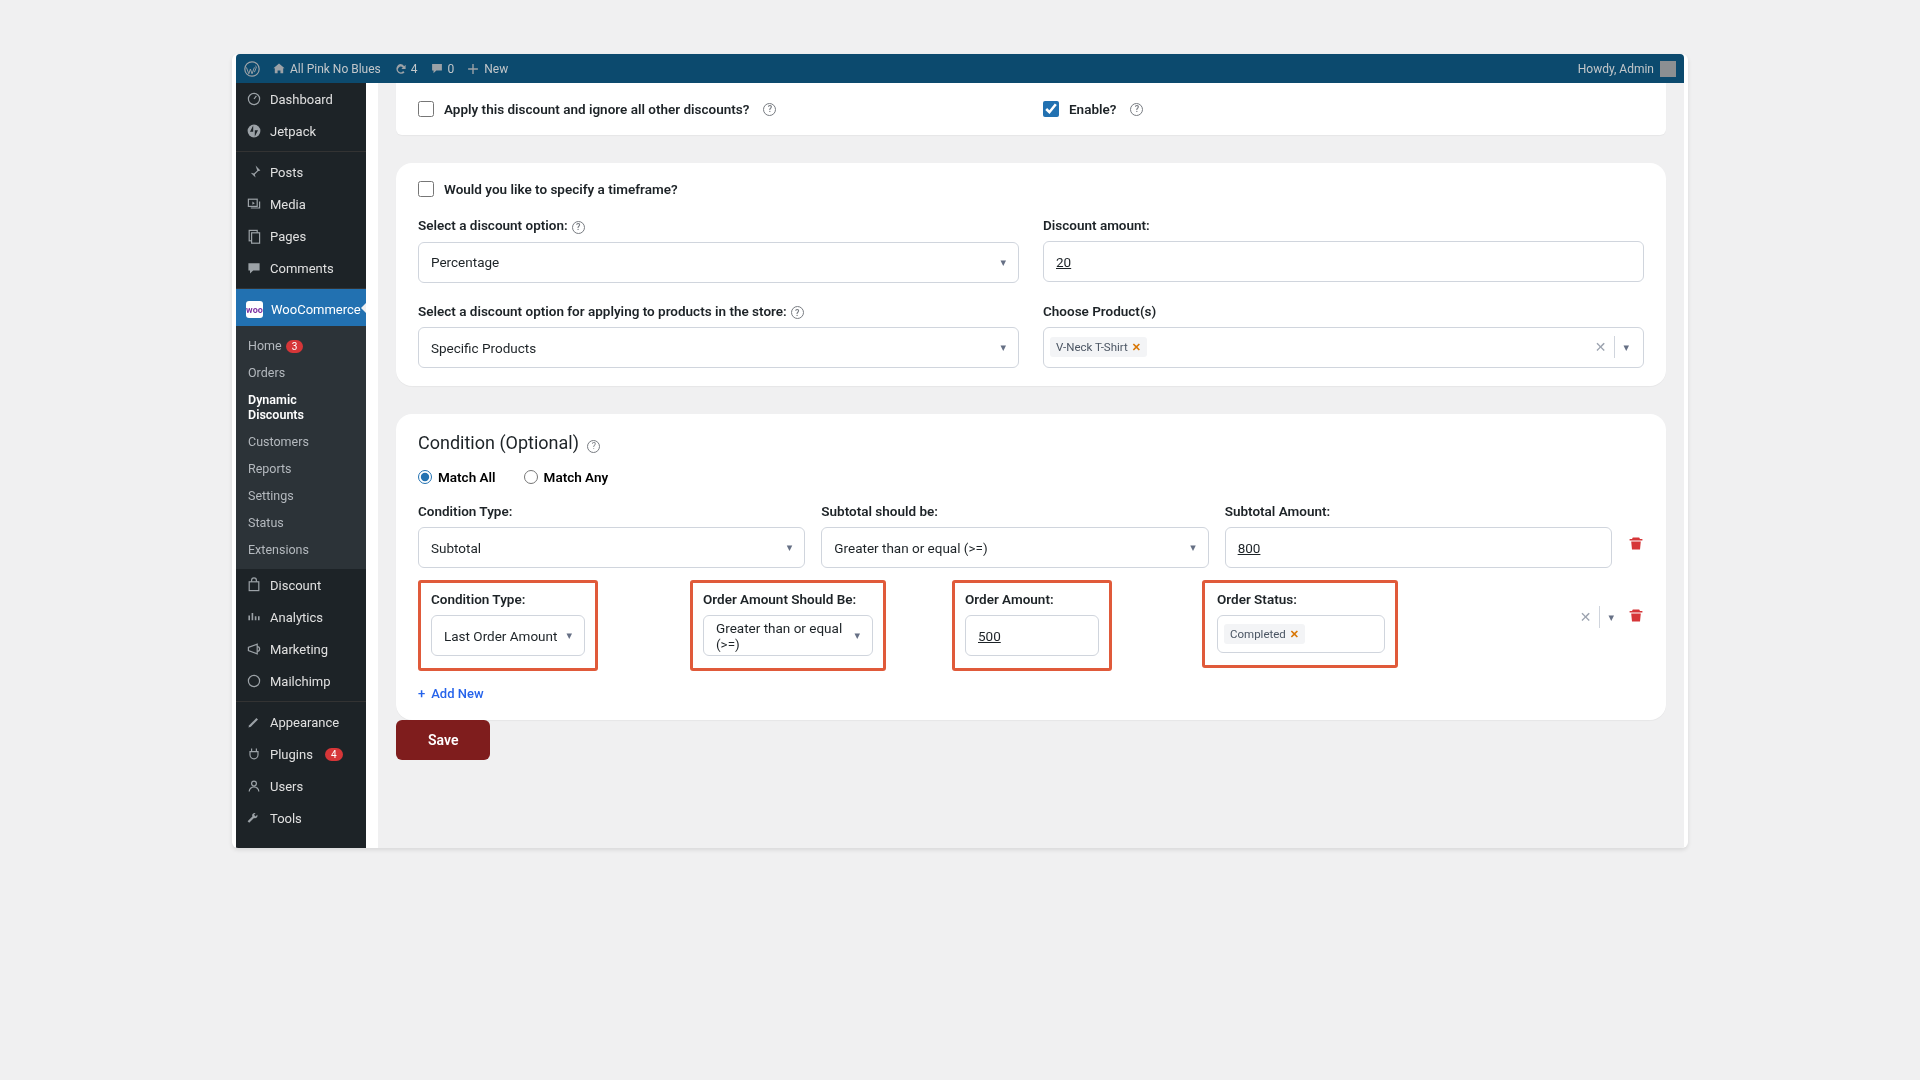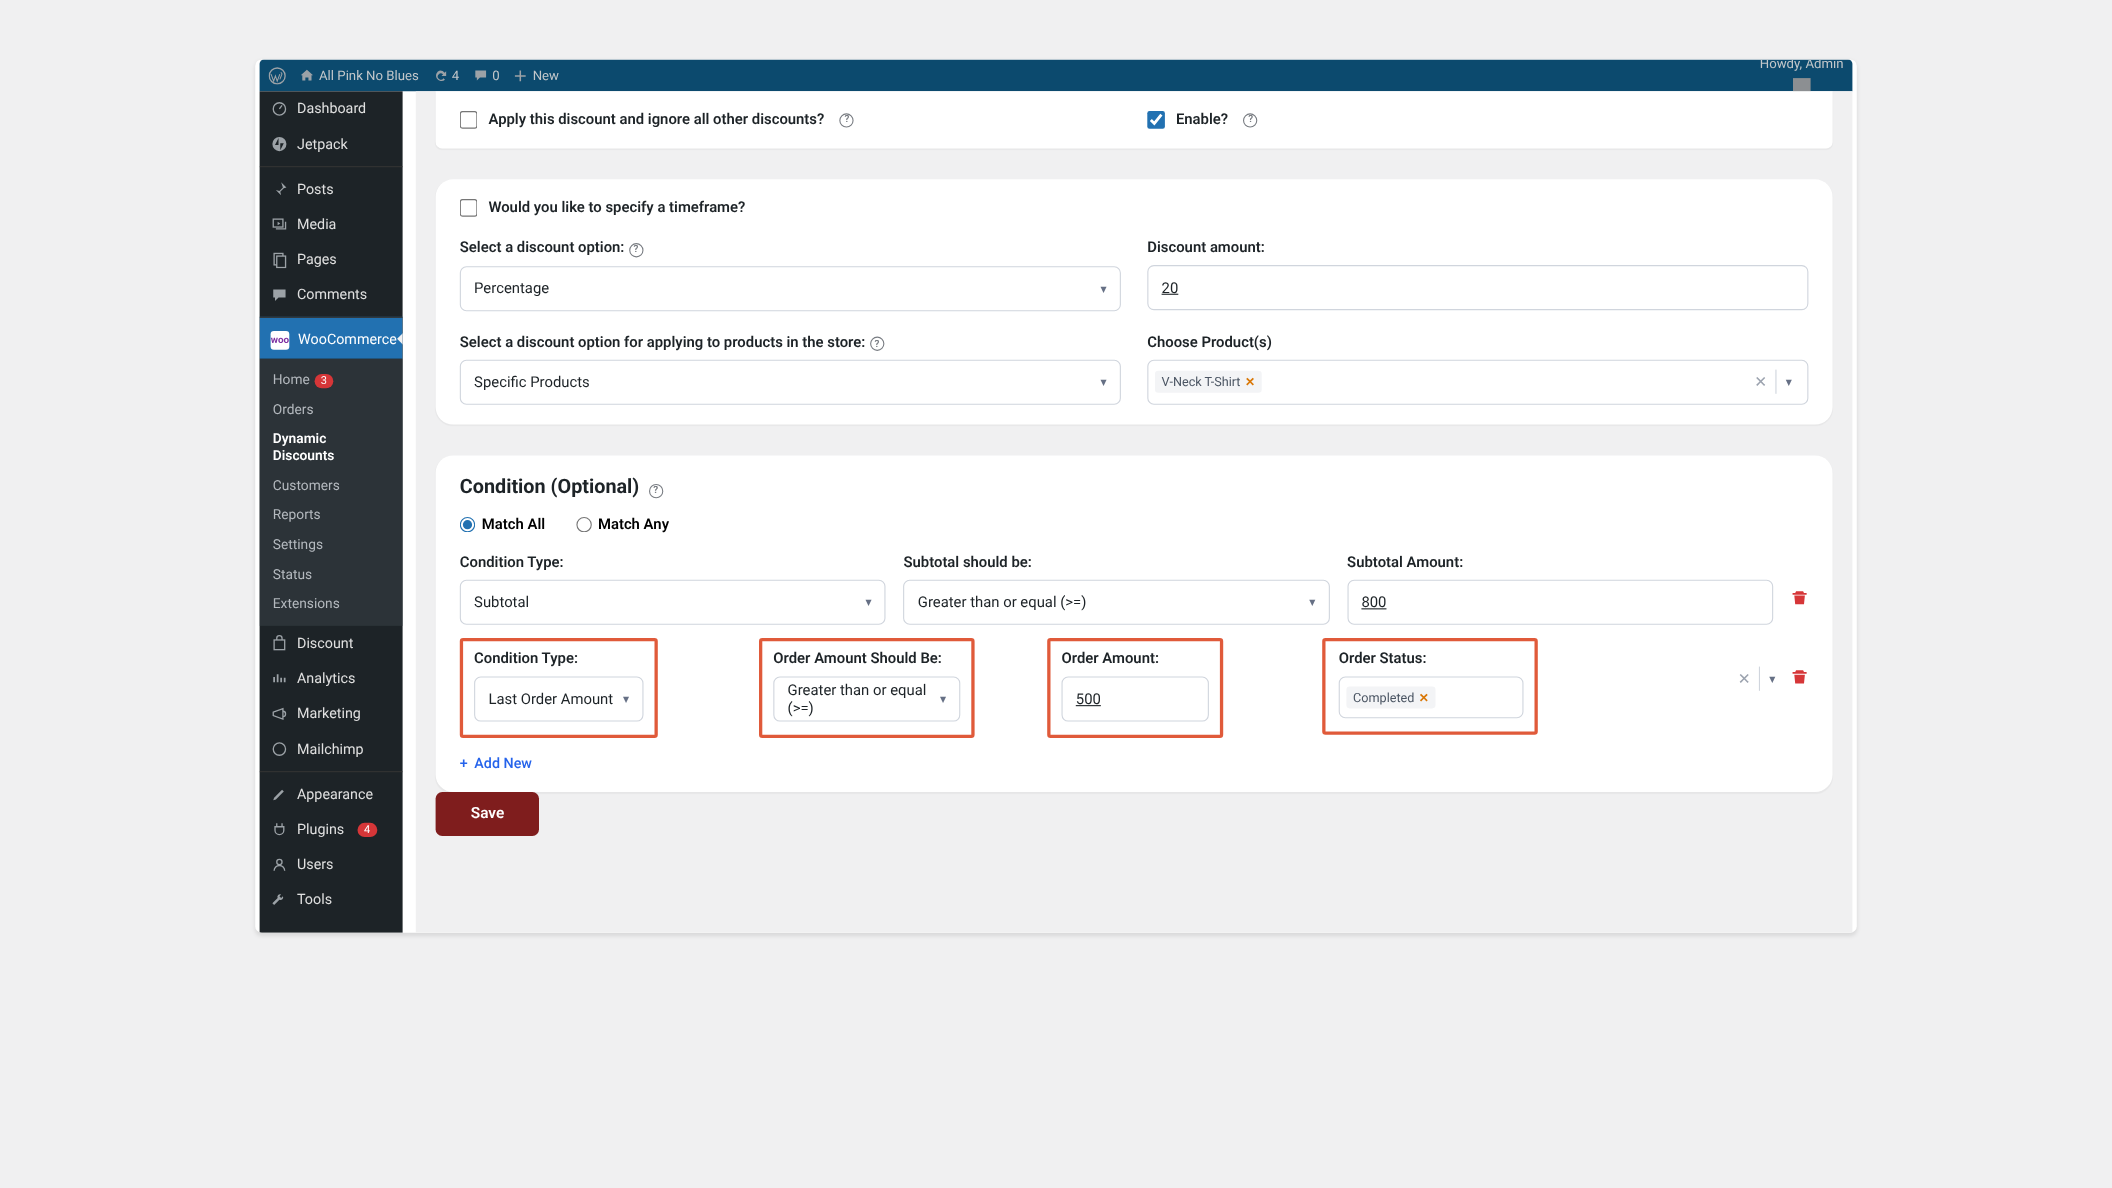--- a/index.html
+++ b/index.html
@@ -2,21 +2,21 @@
 <html><head>
 <meta charset="utf-8">
 <style>
 * { box-sizing: border-box; margin: 0; padding: 0; font-family: -apple-system, BlinkMacSystemFont, "Segoe UI", Roboto, sans-serif; }
 body { background: #f0f0f1; width: 1920px; height: 1080px; overflow: hidden; }
 .viewport { width: 1456px; height: 794px; margin: 54px auto 0 auto; position: relative; background:#fff; border-radius:6px; overflow:hidden; box-shadow: 0 2px 4px rgba(0,0,0,0.1);}
 
 .adminbar { position:absolute; top:0; left:4px; right:4px; height:29px; background:#0c4a6e; color:#c3c7ca; display:flex; align-items:center; font-size:12px; padding:0 8px; border-radius:4px 4px 0 0;}
 .adminbar .ab-left { display:flex; align-items:center; gap:12px; flex:1;}
 .adminbar .ab-item { display:flex; align-items:center; gap:4px; cursor:pointer; color:#c3c7ca;}
-.adminbar .ab-right { display:flex; align-items:center; gap:6px;flex-direction:column;}
+.adminbar .ab-right { display:flex; align-items:center; gap:6px;}
 .adminbar svg { fill:#9ca2a7; }
 .ab-avatar { width:16px; height:16px; background:#8c8f92; }
 
 .sidebar { position:absolute; top:29px; bottom:0; left:4px; width:130px; background:#1d2327; color:#c3c7ca; font-size:13px; overflow:hidden;}
 .sidebar .menu-item { display:flex; align-items:center; gap:8px; padding:8px 10px; cursor:pointer; color:#e0e0e0;}
 .sidebar .menu-item.sep { border-top:1px solid #333; margin-top:4px; padding-top:12px;}
 .sidebar .menu-item.selected { background:#2271b1; color:#fff; position:relative;}
 .sidebar .menu-item.selected::after { content:''; position:absolute; right:-1px; top:50%; transform:translateY(-50%); border:6px solid transparent; border-right-color:#f0f0f1;}
 .sidebar .submenu { background:#2c3338; padding:6px 0;}
 .sidebar .sub-item { padding:6px 12px; font-size:12.5px; color:#b4b9be; cursor:pointer;}
@@ -26,21 +26,21 @@
 .woo-icon { width:17px; height:17px; background:#fff; color:#7f33a3; font-size:9px; font-weight:700; border-radius:3px; display:flex; align-items:center; justify-content:center; flex-shrink:0;}
 
 .content { position:absolute; top:29px; left:146px; right:4px; bottom:0; background:#f0f0f1; overflow:auto; padding:0 18px 20px 18px;}
 .card { background:#fff; border-radius:16px; padding:18px 22px; margin-top:0; box-shadow:0 1px 1px rgba(0,0,0,.04);}
 .card + .card { margin-top:28px; }
 .first-card { border-radius:0 0 6px 6px; }
 
 .row { display:flex; gap:24px; align-items:flex-start;}
 .col { flex:1; }
 .field-label { font-weight:600; font-size:13.5px; color:#1d2327; margin-bottom:8px; display:block;}
-.sect-title { font-weight:700; font-size:18px; color:#1d2327; margin-bottom:16px;}
+.sect-title { font-weight:400; font-size:18px; color:#1d2327; margin-bottom:16px;}
 .help { display:inline-flex; width:13px; height:13px; border:1px solid #787c82; color:#787c82; border-radius:50%; font-size:9px; align-items:center; justify-content:center; margin-left:4px; cursor:help;}
 .chk { display:flex; align-items:center; gap:10px; font-weight:600; font-size:13.5px; color:#1d2327;}
 .chk input[type=checkbox]{ width:16px; height:16px; accent-color:#2271b1; border:1px solid #b5bfc9; border-radius:3px;}
 
 .select-box, .text-input, .multi-select {
   width:100%; height:41px; border:1px solid #d0d5dd; border-radius:6px; padding:0 12px;
   background:#fff; font-size:13.5px; color:#1d2327; display:flex; align-items:center; justify-content:space-between;
 }
 .text-input { justify-content:flex-start;text-decoration:underline; }
 .chev { color:#667085; font-size:11px; }

